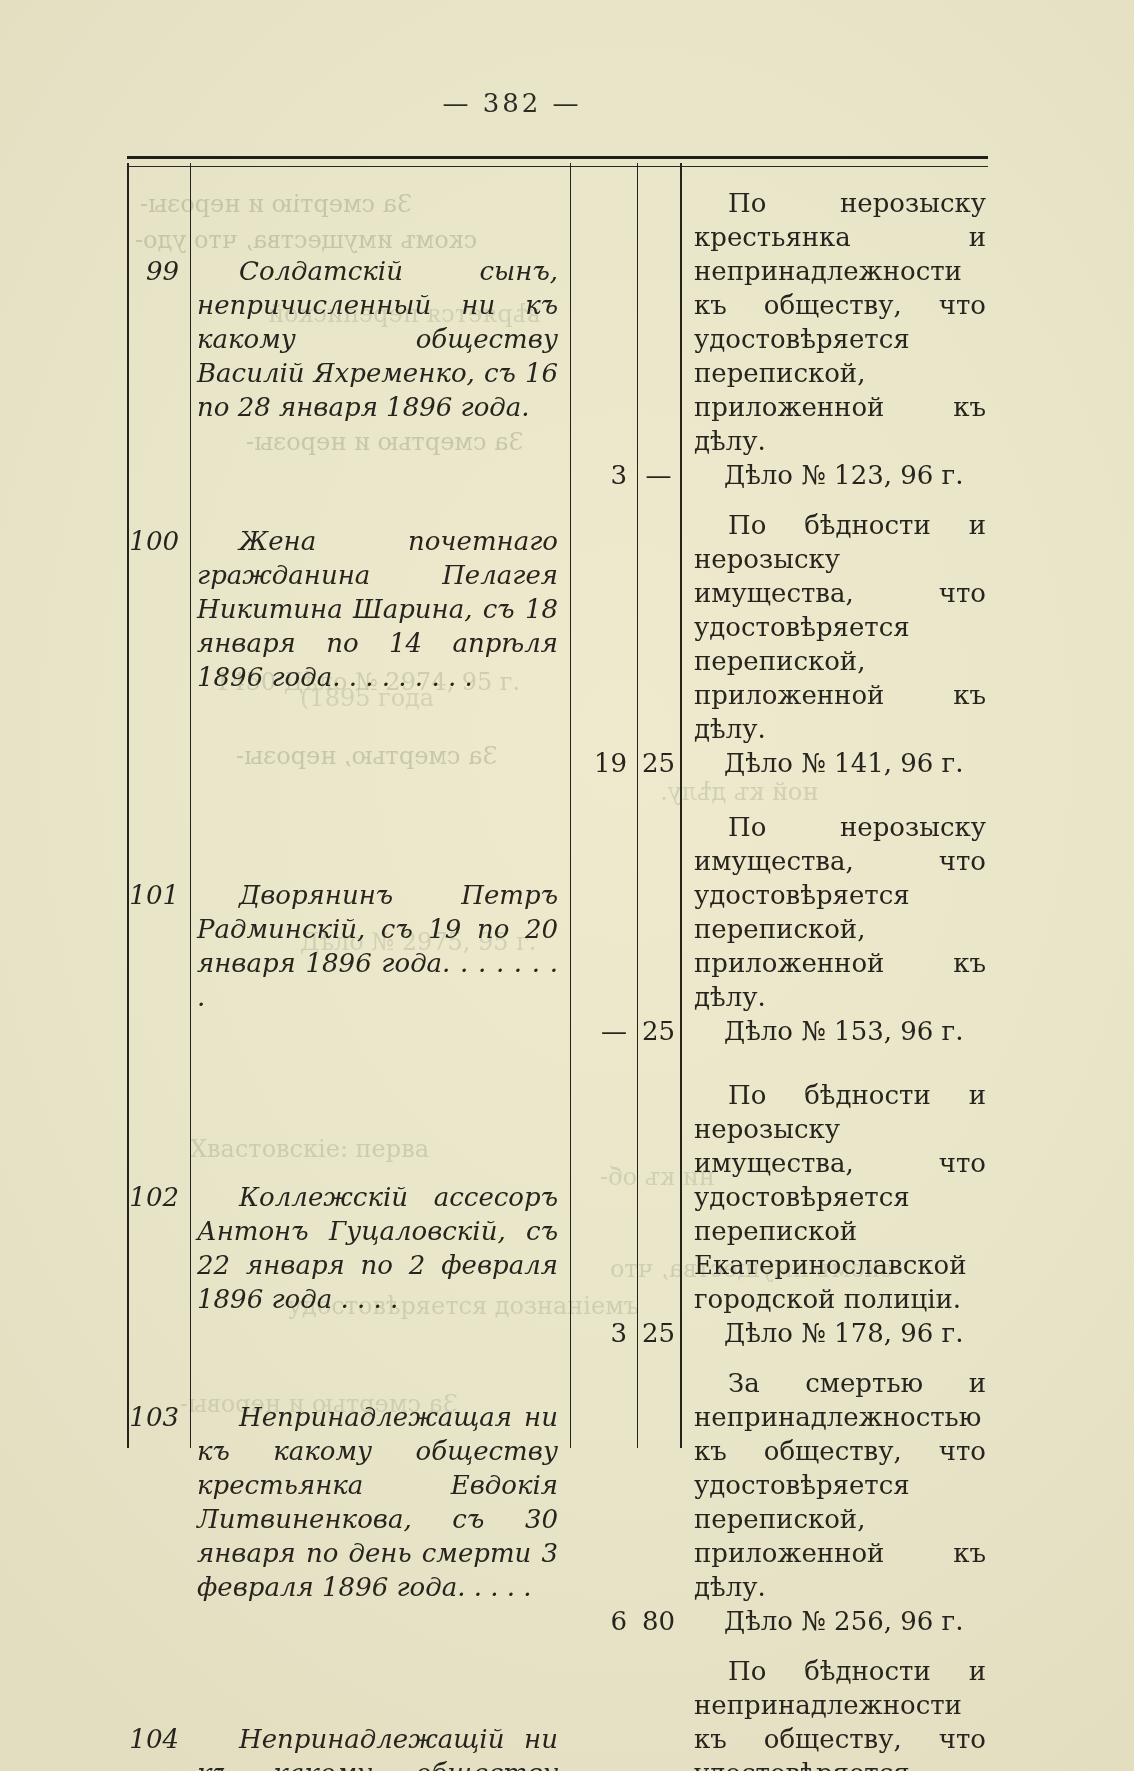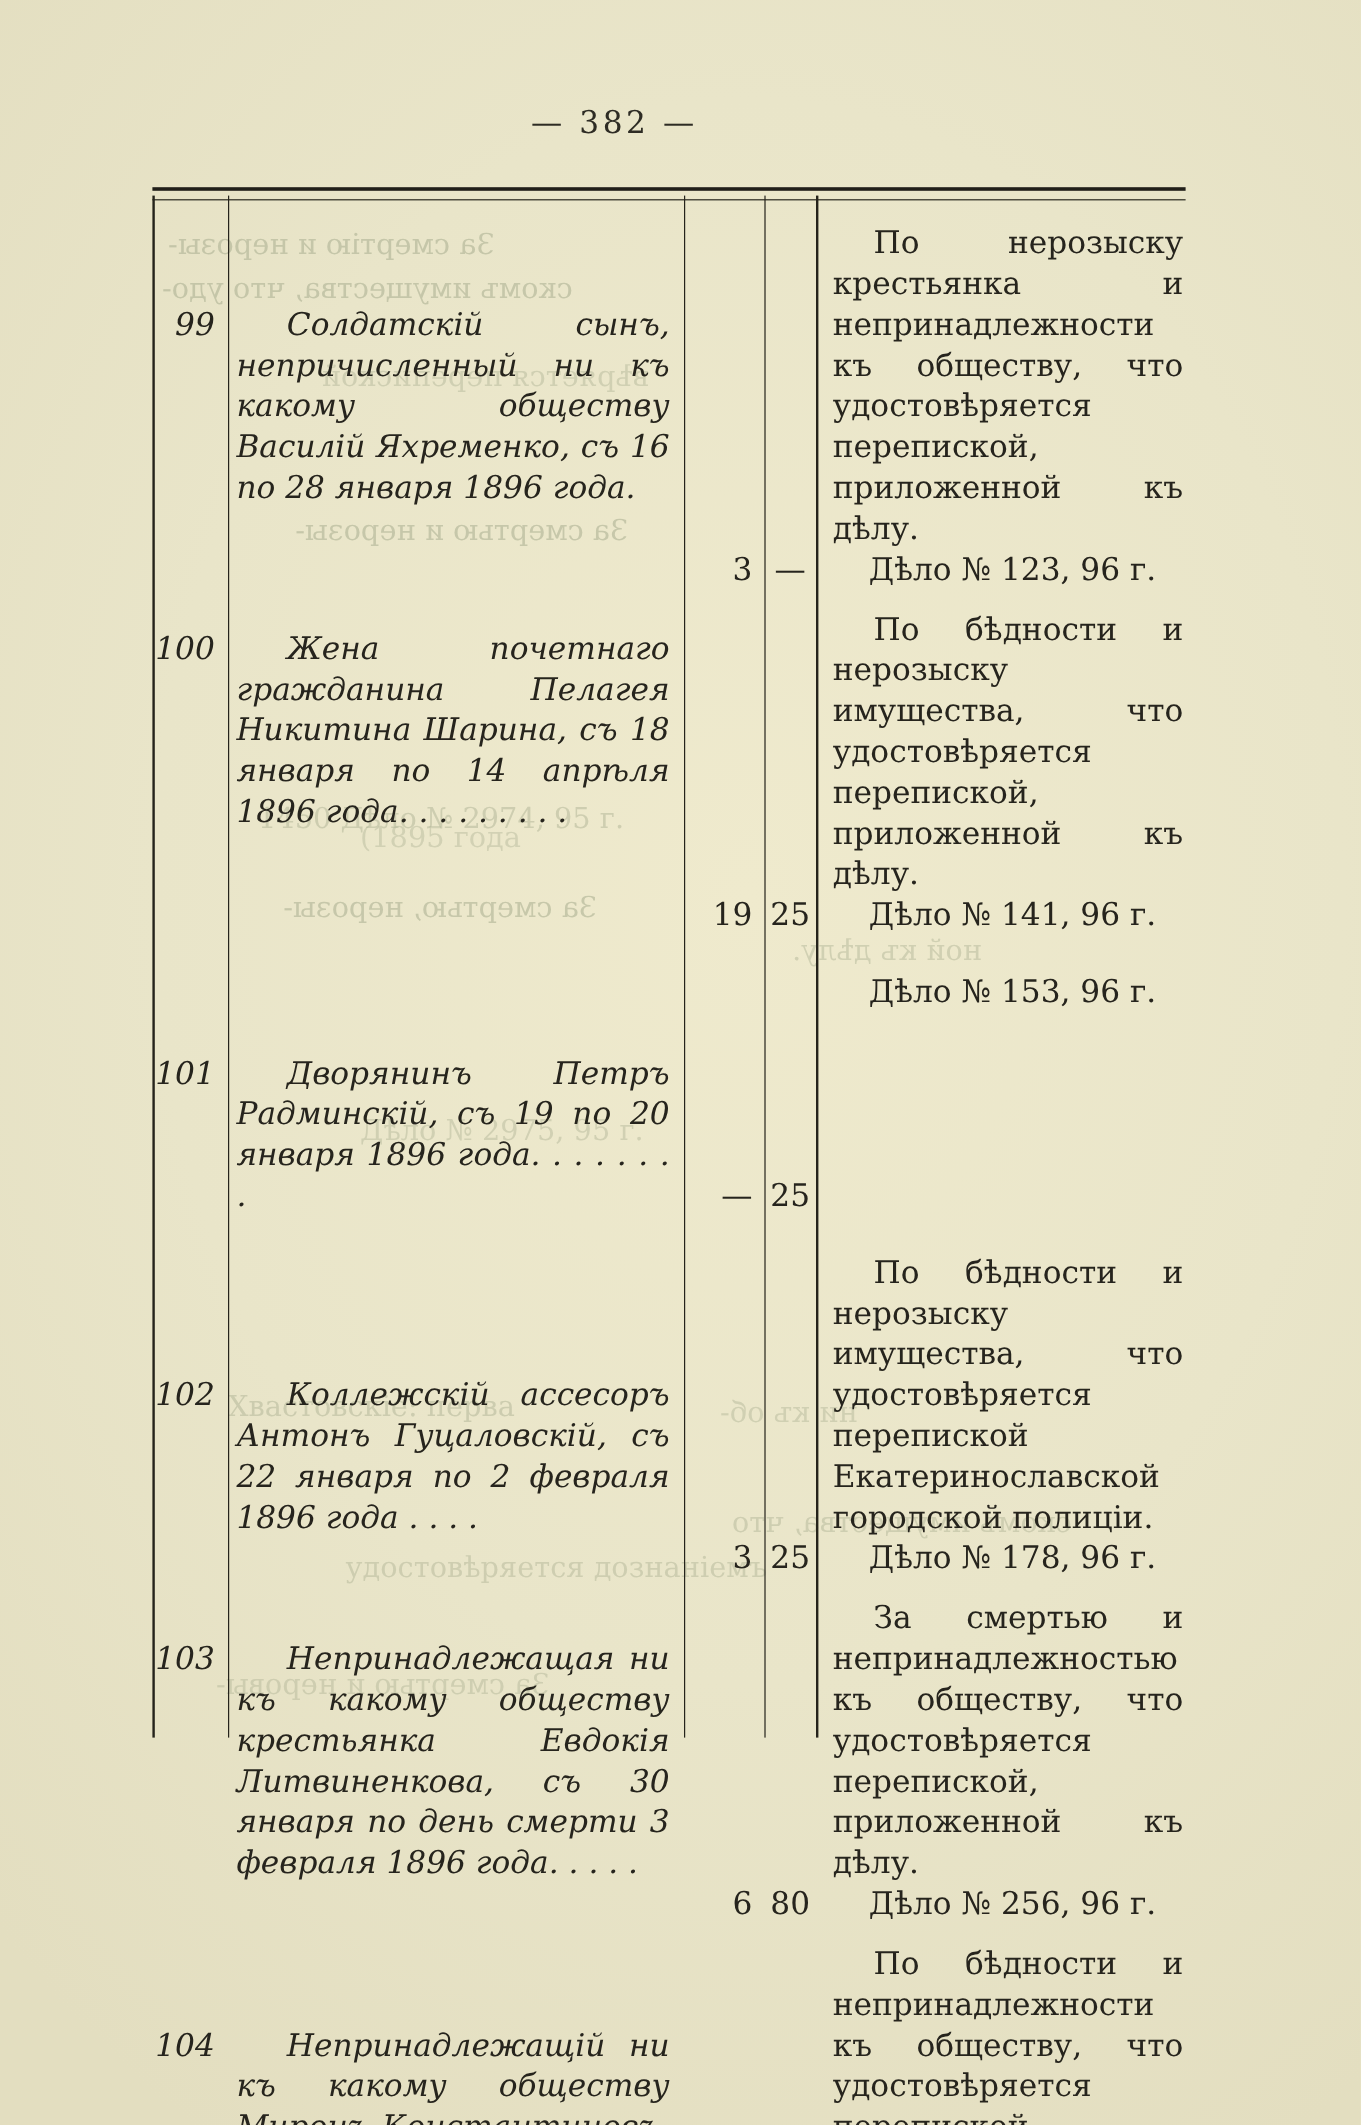--- a/index.html
+++ b/index.html
@@ -25,21 +25,21 @@
   }
   .bleed:nth-of-type(1){left:140px;top:190px;transform:scaleX(-1);}
   .bleed:nth-of-type(2){left:135px;top:226px;transform:scaleX(-1);}
   .bleed:nth-of-type(3){left:268px;top:300px;transform:scaleX(-1);opacity:.4;}
   .bleed:nth-of-type(4){left:246px;top:428px;transform:scaleX(-1);}
   .bleed:nth-of-type(5){left:215px;top:648px;opacity:.45;margin-top:20px;}
   .bleed:nth-of-type(6){left:300px;top:684px;opacity:.38;}
   .bleed:nth-of-type(7){left:236px;top:742px;transform:scaleX(-1);}
   .bleed:nth-of-type(8){left:660px;top:778px;transform:scaleX(-1);opacity:.42;}
   .bleed:nth-of-type(9){left:300px;top:928px;opacity:.4;}
-  .bleed:nth-of-type(10){left:190px;top:1135px;opacity:.45;margin-top:23px;}
+  .bleed:nth-of-type(10){left:190px;top:1135px;opacity:.45;}
   .bleed:nth-of-type(11){left:600px;top:1163px;transform:scaleX(-1);opacity:.4;}
   .bleed:nth-of-type(12){left:288px;top:1292px;opacity:.42;}
   .bleed:nth-of-type(13){left:610px;top:1255px;transform:scaleX(-1);opacity:.42;}
   .bleed:nth-of-type(14){left:180px;top:1390px;transform:scaleX(-1);opacity:.4;}
   
   .table-area{
     position:absolute;left:127px;top:156px;width:861px;height:1300px;
   }
   .top-rule{
     position:absolute;left:0;top:0;width:861px;height:7px;
@@ -152,20 +152,21 @@
   <div class="row">
     <div class="cell-desc">
       <div class="desc-inner">
         <span class="row-num">101</span>
         <div class="desc-text">Дворянинъ Петръ Радминскій, съ 19 по 20 января 1896 года. . . . . . . .</div>
       </div>
     </div>
     <div class="cell-rub">—</div>
     <div class="cell-kop">25</div>
     <div class="cell-reason">
+      <div class="reason-text">По нерозыску имущества, что удостовѣряется перепиской, приложенной къ дѣлу.</div>
       <div class="case-line">Дѣло № 153, 96 г.</div>
     </div>
   </div>
 
   <div class="row">
     <div class="cell-desc">
       <div class="desc-inner">
         <span class="row-num">102</span>
         <div class="desc-text">Коллежскій ассесоръ Антонъ Гуцаловскій, съ 22 января по 2 февраля 1896 года . . . .</div>
       </div>

